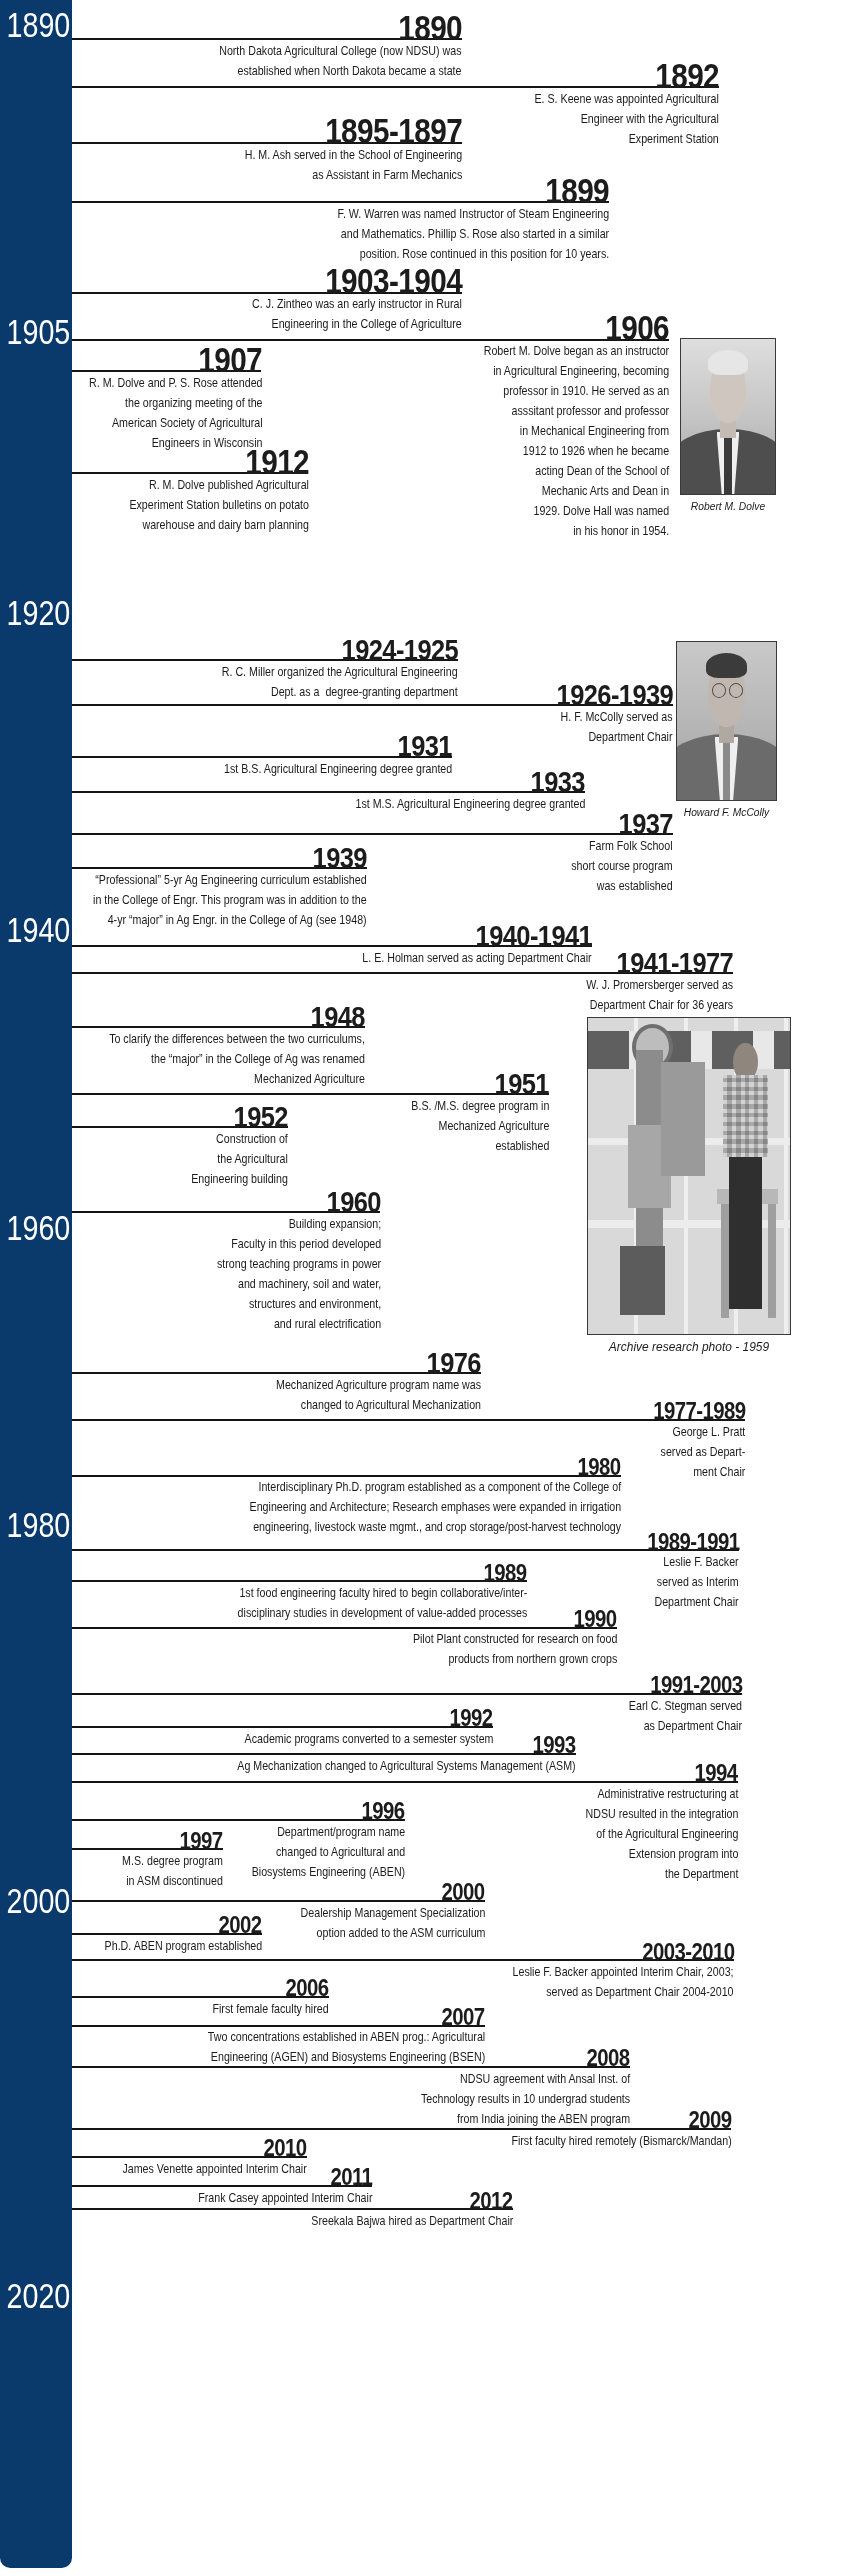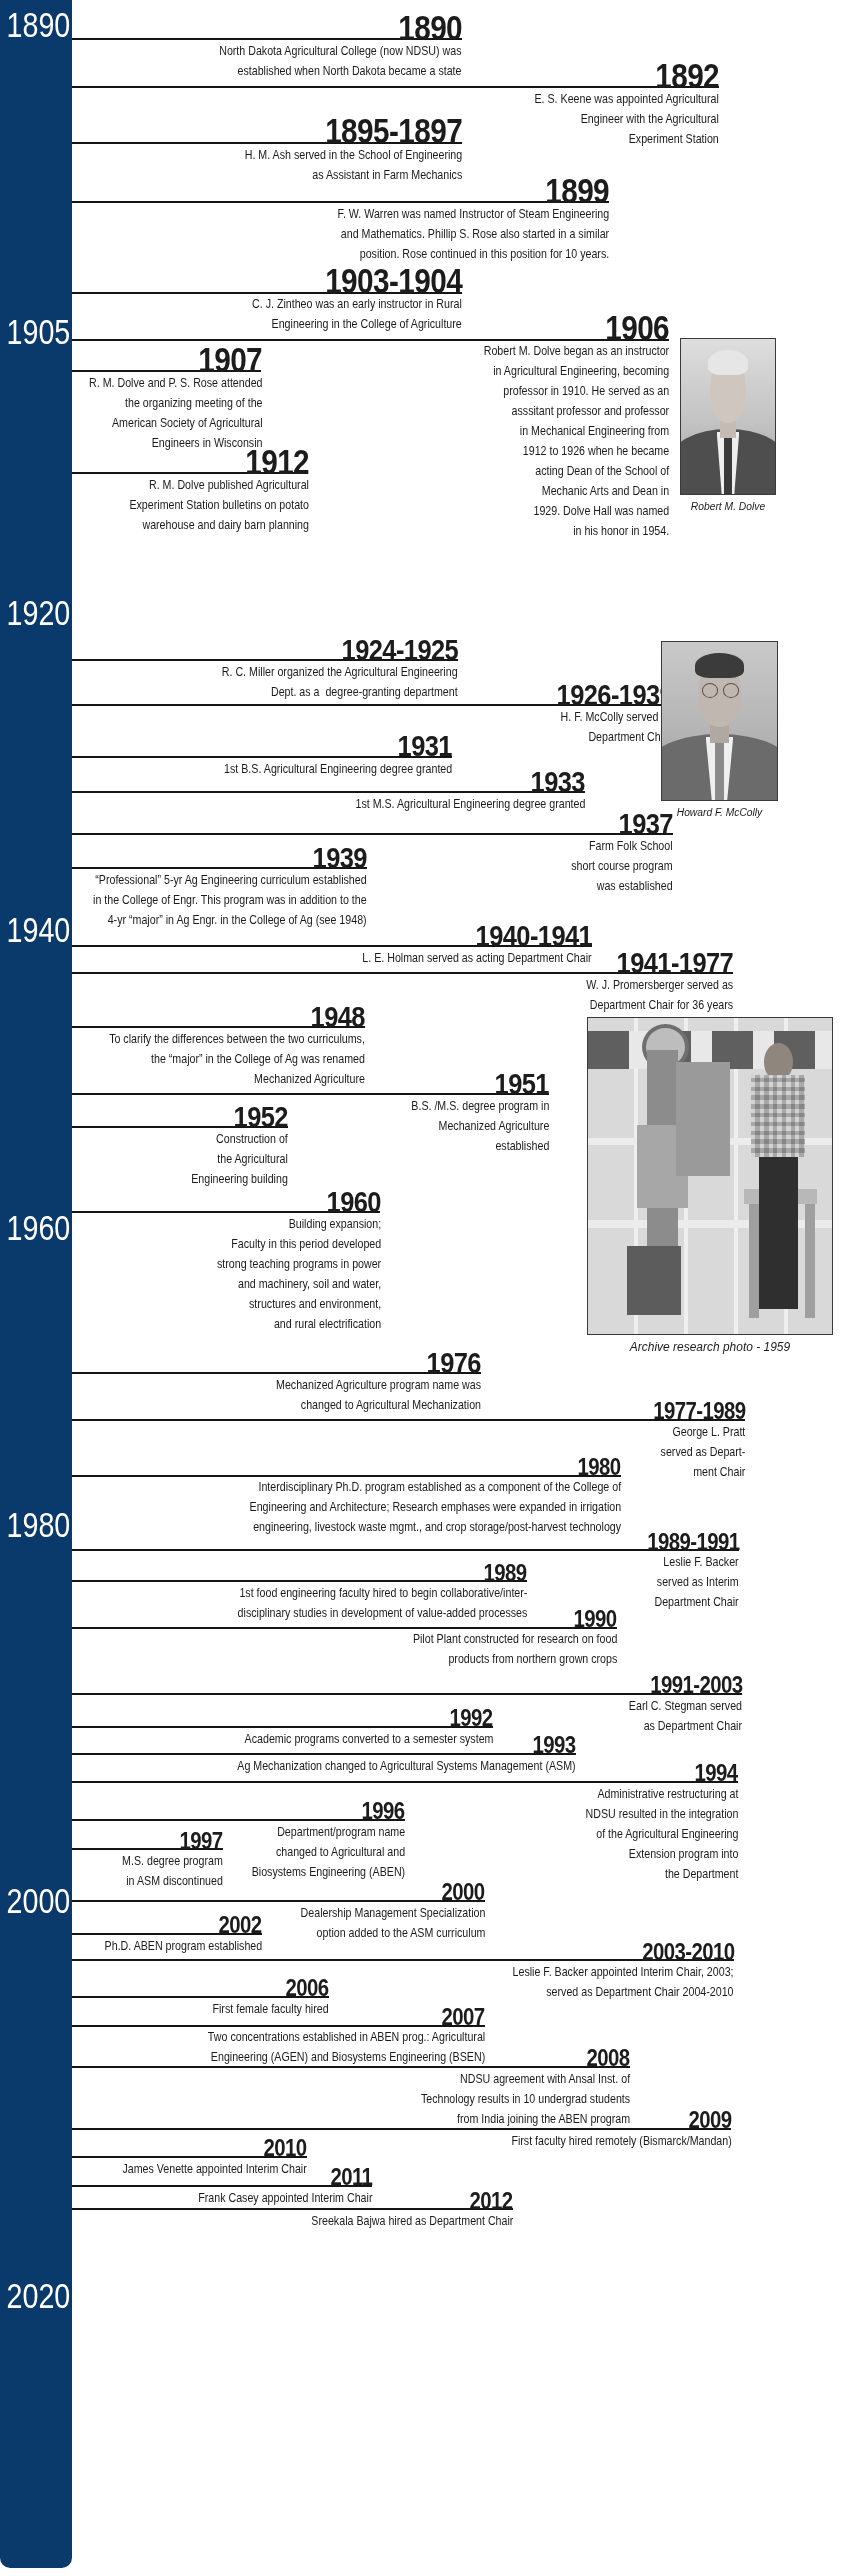--- a/index.html
+++ b/index.html
@@ -257,34 +257,34 @@
         <div class="photo-frame" style="height: 157px; background: linear-gradient(rgb(222, 222, 222) 0%, rgb(194, 194, 194) 55%, rgb(158, 158, 158) 100%);">
           <div class="pp" style="inset: 58% -12% -2%; background: rgb(78, 78, 78); border-radius: 50% 50% 0px 0px / 45% 45% 0px 0px;"></div>
           <div class="pp" style="left: 38%; width: 24%; top: 60%; bottom: 0px; background: rgb(239, 239, 239); clip-path: polygon(0px 0px, 100% 0px, 78% 100%, 22% 100%);"></div>
           <div class="pp" style="left: 46%; width: 8%; top: 63%; bottom: 0px; background: rgb(58, 58, 58);"></div>
           <div class="pp" style="left: 42%; width: 16%; top: 50%; height: 14%; background: rgb(196, 188, 180);"></div>
           <div class="pp" style="left: 31%; width: 38%; top: 10%; height: 44%; background: rgb(207, 199, 191); border-radius: 50% 50% 46% 46%;"></div>
           <div class="pp" style="left: 29%; width: 42%; top: 7%; height: 16%; background: rgb(230, 230, 230); border-radius: 50% 50% 30% 30%;"></div>
         </div>
         <div class="photo-caption">Robert M. Dolve</div>
       </div>
-      <div class="photo-block" style="left: 661px; top: 641px; width: 117px;">
+      <div class="photo-block" style="left: 676px; top: 641px; width: 101px;">
         <div class="photo-frame" style="height: 160px; background: linear-gradient(rgb(201, 201, 201) 0%, rgb(179, 179, 179) 60%, rgb(143, 143, 143) 100%);">
           <div class="pp" style="inset: 58% -12% -2%; background: rgb(107, 107, 107); border-radius: 50% 50% 0px 0px / 45% 45% 0px 0px;"></div>
           <div class="pp" style="left: 38%; width: 24%; top: 60%; bottom: 0px; background: rgb(239, 239, 239); clip-path: polygon(0px 0px, 100% 0px, 78% 100%, 22% 100%);"></div>
           <div class="pp" style="left: 46%; width: 8%; top: 63%; bottom: 0px; background: rgb(138, 138, 138);"></div>
           <div class="pp" style="left: 42%; width: 16%; top: 50%; height: 14%; background: rgb(176, 169, 162);"></div>
           <div class="pp" style="left: 31%; width: 38%; top: 10%; height: 44%; background: rgb(192, 184, 176); border-radius: 50% 50% 46% 46%;"></div>
           <div class="pp" style="left: 29%; width: 42%; top: 7%; height: 16%; background: rgb(59, 59, 59); border-radius: 50% 50% 30% 30%;"></div>
           <div class="pp" style="left: 35%; width: 12%; top: 26%; height: 8%; border: 1.5px solid rgb(85, 80, 75); border-radius: 50%; background: transparent;"></div>
           <div class="pp" style="left: 53%; width: 12%; top: 26%; height: 8%; border: 1.5px solid rgb(85, 80, 75); border-radius: 50%; background: transparent;"></div>
         </div>
         <div class="photo-caption">Howard F. McColly</div>
       </div>
-      <div class="photo-block" style="left: 587px; top: 1017px; width: 246px;">
+      <div class="photo-block" style="left: 587px; top: 1017px; width: 204px;">
         <div class="photo-frame" style="height: 318px; background: repeating-linear-gradient(90deg, rgb(217, 217, 217) 0px, rgb(217, 217, 217) 46px, rgb(239, 239, 239) 46px, rgb(239, 239, 239) 50px), linear-gradient(rgb(212, 212, 212), rgb(204, 204, 204));">
           <div class="pp" style="left: 0px; right: 0px; top: 4%; height: 12%; background: repeating-linear-gradient(90deg, rgb(95, 95, 95) 0px, rgb(95, 95, 95) 41px, rgb(232, 232, 232) 41px, rgb(232, 232, 232) 62px);"></div>
           <div class="pp" style="left: 0px; right: 0px; top: 38%; height: 7.3px; background: rgb(236, 236, 236);"></div>
           <div class="pp" style="left: 0px; right: 0px; top: 64%; height: 7.3px; background: rgb(236, 236, 236);"></div>
           <div class="pp" style="left: 22%; top: 2%; width: 16%; height: 12%; border: 4.4px solid rgb(111, 111, 111); border-radius: 50%; background: rgb(189, 189, 189);"></div>
           <div class="pp" style="left: 24%; top: 10%; width: 13%; height: 78%; background: rgb(140, 140, 140);"></div>
           <div class="pp" style="left: 20%; top: 34%; width: 21%; height: 26%; background: rgb(167, 167, 167);"></div>
           <div class="pp" style="left: 36%; top: 14%; width: 22%; height: 36%; background: rgb(154, 154, 154);"></div>
           <div class="pp" style="left: 16%; top: 72%; width: 22%; height: 22%; background: rgb(92, 92, 92);"></div>
           <div class="pp" style="left: 64%; top: 54%; width: 30%; height: 5%; background: rgb(184, 184, 184);"></div>

